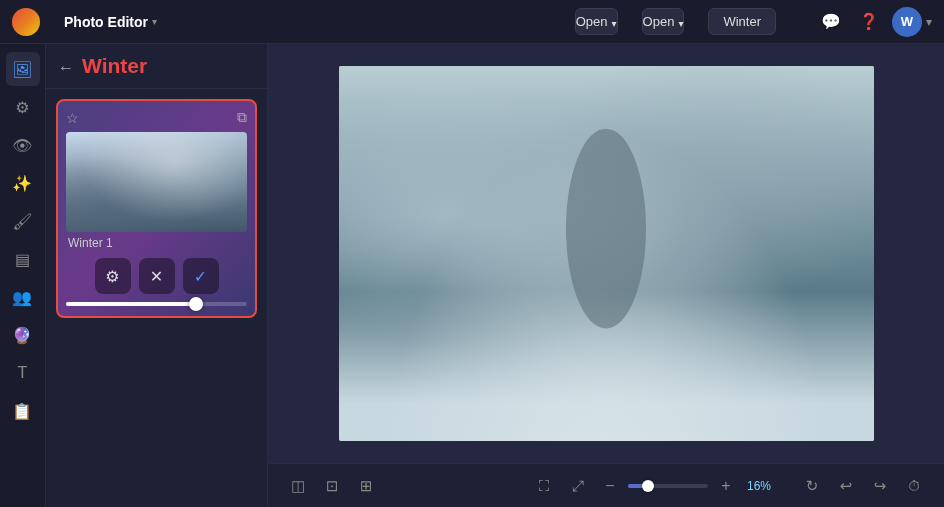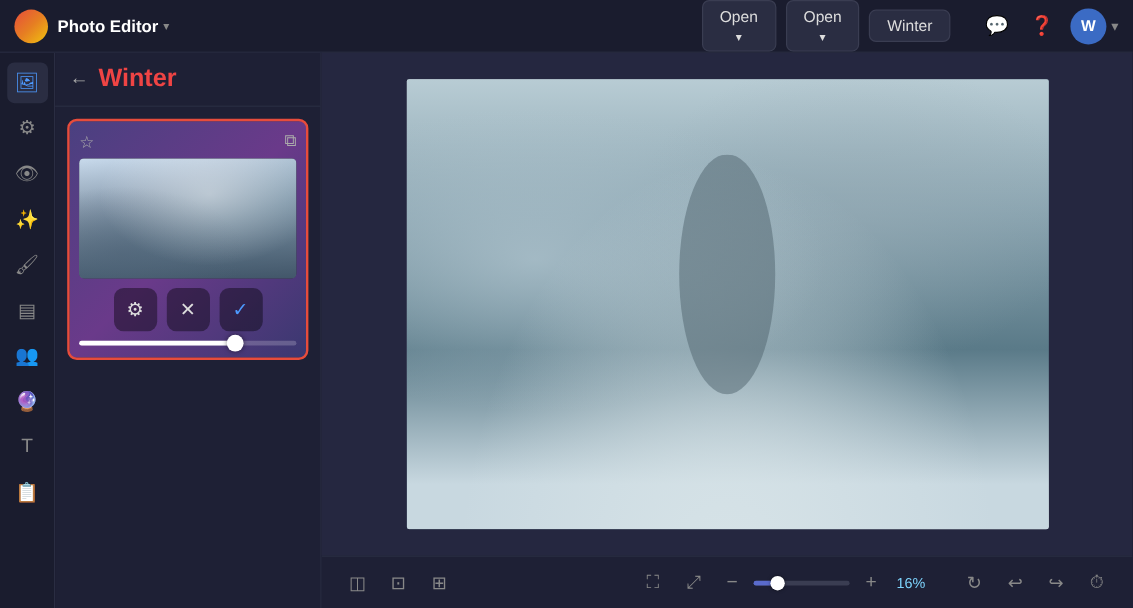--- a/index.html
+++ b/index.html
@@ -17,21 +17,21 @@
 
     
     .header {
       height: 44px;
       background: #1a1c2e;
       display: flex;
       align-items: center;
       padding: 0 12px;
       border-bottom: 1px solid #2a2d42;
       flex-shrink: 0;
-      gap: 8px;
+      gap: 24px;
     }
     .header-logo {
       width: 28px;
       height: 28px;
       border-radius: 50%;
       background: linear-gradient(135deg, #e74c3c, #e67e22, #f1c40f);
       flex-shrink: 0;
     }
     .header-title-area {
       display: flex;
@@ -45,28 +45,27 @@
     }
     .header-chevron {
       color: #888;
       font-size: 10px;
     }
     .header-spacer { flex: 1; }
     .header-btn {
       background: #2a2d42;
       border: 1px solid #3a3d52;
       color: #ddd;
-      padding: 5px 14px;
+      padding: 5px 0;
       border-radius: 6px;
       cursor: pointer;
       font-size: 13px;
       display: flex;
-      align-items: center;
+      align-items: flex-end;
       gap: 4px;
-      flex-direction: column;
     }
     .header-btn-batch {
       background: #2a2d42;
       border: 1px solid #3a3d52;
       color: #ddd;
       padding: 5px 14px;
       border-radius: 6px;
       cursor: pointer;
       font-size: 13px;
     }
@@ -450,20 +449,21 @@
     <div class="filter-list">
 
       <div class="filter-card-selected">
         <div class="filter-card-header">
           <span class="star-icon">☆</span>
           <span class="copy-icon">⧉</span>
         </div>
         <div class="filter-thumb">
           <div class="filter-thumb-img"></div>
         </div>
+        <div class="filter-label">Winter 1</div>
         <div class="filter-actions">
           <div class="filter-action-btn">
             <span>⚙</span>
           </div>
           <div class="filter-action-btn">
             <span>✕</span>
           </div>
           <div class="filter-action-btn confirm">
             <span>✓</span>
           </div>

